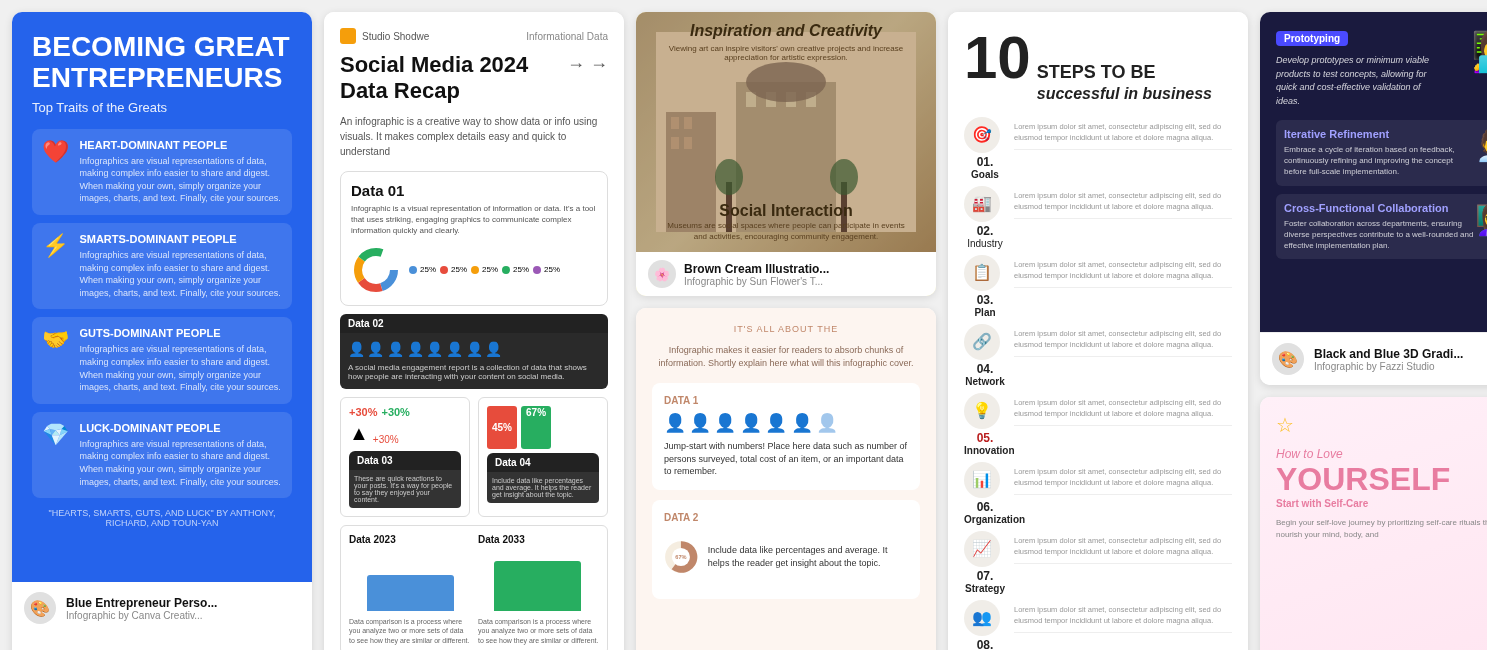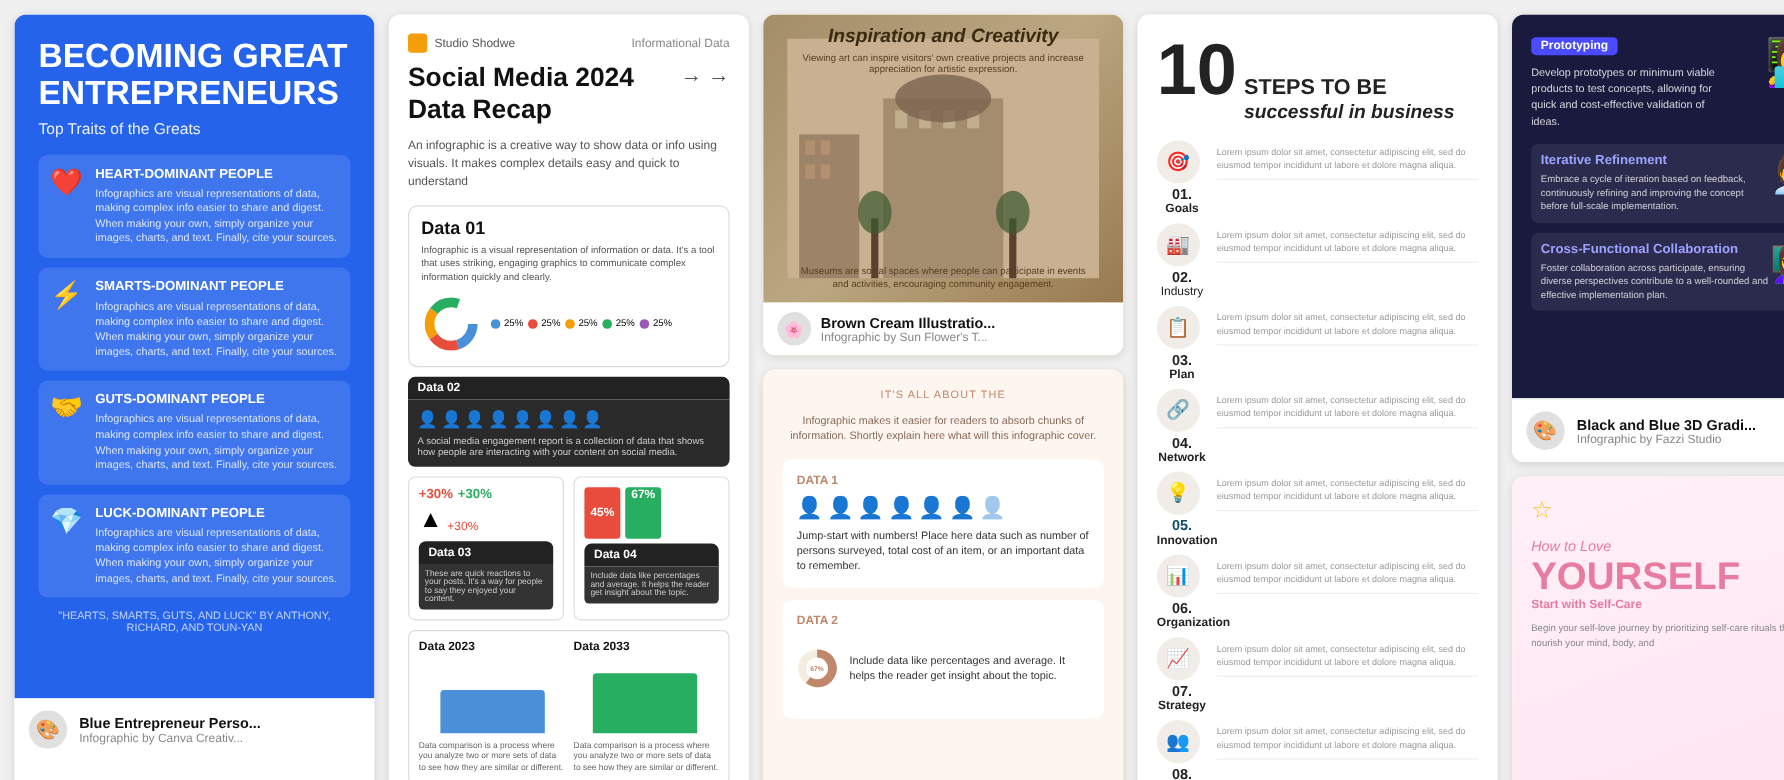--- a/index.html
+++ b/index.html
@@ -640,20 +640,21 @@
             <ellipse cx="188" cy="145" rx="14" ry="18" fill="#3a5a30" opacity="0.7"></ellipse>
           </svg>
         </div>
 
         <div style="position:absolute;top:10px;left:10px;right:10px;">
           <div style="font-size:16px;font-weight:800;font-style:italic;color:#3a2a10;text-align:center;">Inspiration and Creativity</div>
           <div style="font-size:8px;color:#5a4020;text-align:center;margin-top:4px;">Viewing art can inspire visitors' own creative projects and increase appreciation for artistic expression.</div>
         </div>
 
         <div style="position:absolute;bottom:10px;left:50%;transform:translateX(-50%);text-align:center;width:80%;">
+          <div style="font-size:16px;font-weight:800;color:#3a2a10;">Social Interaction</div>
           <div style="font-size:8px;color:#5a4020;line-height:1.4;">Museums are social spaces where people can participate in events and activities, encouraging community engagement.</div>
         </div>
       </div>
       <div class="bottom-info">
         <div class="avatar-circle">🌸</div>
         <div class="info-texts">
           <div class="title-text">Brown Cream Illustratio...</div>
           <div class="sub-text">Infographic by Sun Flower's T...</div>
         </div>
       </div>
@@ -748,21 +749,21 @@
         <div style="font-size:10px;font-weight:700;color:#222;">Network</div>
       </div>
       <div style="flex:1;padding-top:4px;">
         <div style="font-size:7.5px;color:#999;line-height:1.5;">Lorem ipsum dolor sit amet, consectetur adipiscing elit, sed do eiusmod tempor incididunt ut labore et dolore magna aliqua.</div>
         <div style="height:1px;background:#eee;margin-top:6px;"></div>
       </div>
     </div>
           <div style="display: flex; gap: 8px; margin-bottom: 6px; align-items: flex-start;">
       <div style="flex-shrink:0;width:42px;text-align:center;">
         <div style="width:36px;height:36px;border-radius:50%;background:#f0ede8;display:flex;align-items:center;justify-content:center;font-size:16px;margin-bottom:2px;">💡</div>
-        <div style="font-size:12px;font-weight:800;color:#0c4a6e;">05.</div>
+        <div style="font-size:12px;font-weight:800;color:#b91c1c;">05.</div>
         <div style="font-size:10px;font-weight:700;color:#222;">Innovation</div>
       </div>
       <div style="flex:1;padding-top:4px;">
         <div style="font-size:7.5px;color:#999;line-height:1.5;">Lorem ipsum dolor sit amet, consectetur adipiscing elit, sed do eiusmod tempor incididunt ut labore et dolore magna aliqua.</div>
         <div style="height:1px;background:#eee;margin-top:6px;"></div>
       </div>
     </div>
           <div style="display: flex; gap: 8px; margin-bottom: 6px; align-items: flex-start;">
       <div style="flex-shrink:0;width:42px;text-align:center;">
         <div style="width:36px;height:36px;border-radius:50%;background:#f0ede8;display:flex;align-items:center;justify-content:center;font-size:16px;margin-bottom:2px;">📊</div>
@@ -800,40 +801,40 @@
     </div>
   </div>
 
   <div class="col-single">
 
     <div class="card">
       <div class="card5-img">
         <div style="display:flex;justify-content:space-between;align-items:flex-start;">
           <div>
             <div class="card5-tag">Prototyping</div>
-            <div class="card5-section-text" style="max-width:160px;">Develop prototypes or minimum viable products to test concepts, allowing for quick and cost-effective validation of ideas.</div>
+            <div class="card5-section-text" style="max-width:160px;font-style:italic;">Develop prototypes or minimum viable products to test concepts, allowing for quick and cost-effective validation of ideas.</div>
           </div>
           <div style="font-size:40px;margin-left:6px;">👩‍💻</div>
         </div>
 
         <div class="card5-section2">
           <div style="display:flex;justify-content:space-between;">
             <div>
               <div class="card5-section2-title">Iterative Refinement</div>
               <div class="card5-section2-text">Embrace a cycle of iteration based on feedback, continuously refining and improving the concept before full-scale implementation.</div>
             </div>
             <div style="font-size:30px;flex-shrink:0;">🧑‍💼</div>
           </div>
         </div>
 
         <div class="card5-section2">
           <div style="display:flex;justify-content:space-between;">
             <div>
               <div class="card5-section2-title">Cross-Functional Collaboration</div>
-              <div class="card5-section2-text">Foster collaboration across participate, ensuring diverse perspectives contribute to a well-rounded and effective implementation plan.</div>
+              <div class="card5-section2-text">Foster collaboration across departments, ensuring diverse perspectives contribute to a well-rounded and effective implementation plan.</div>
             </div>
             <div style="font-size:30px;flex-shrink:0;">👩‍🏫</div>
           </div>
         </div>
       </div>
       <div class="card-bottom" style="border-top:1px solid #eee;">
         <div class="card-bottom-avatar">🎨</div>
         <div>
           <div class="card-bottom-title">Black and Blue 3D Gradi...</div>
           <div class="card-bottom-sub">Infographic by Fazzi Studio</div>

